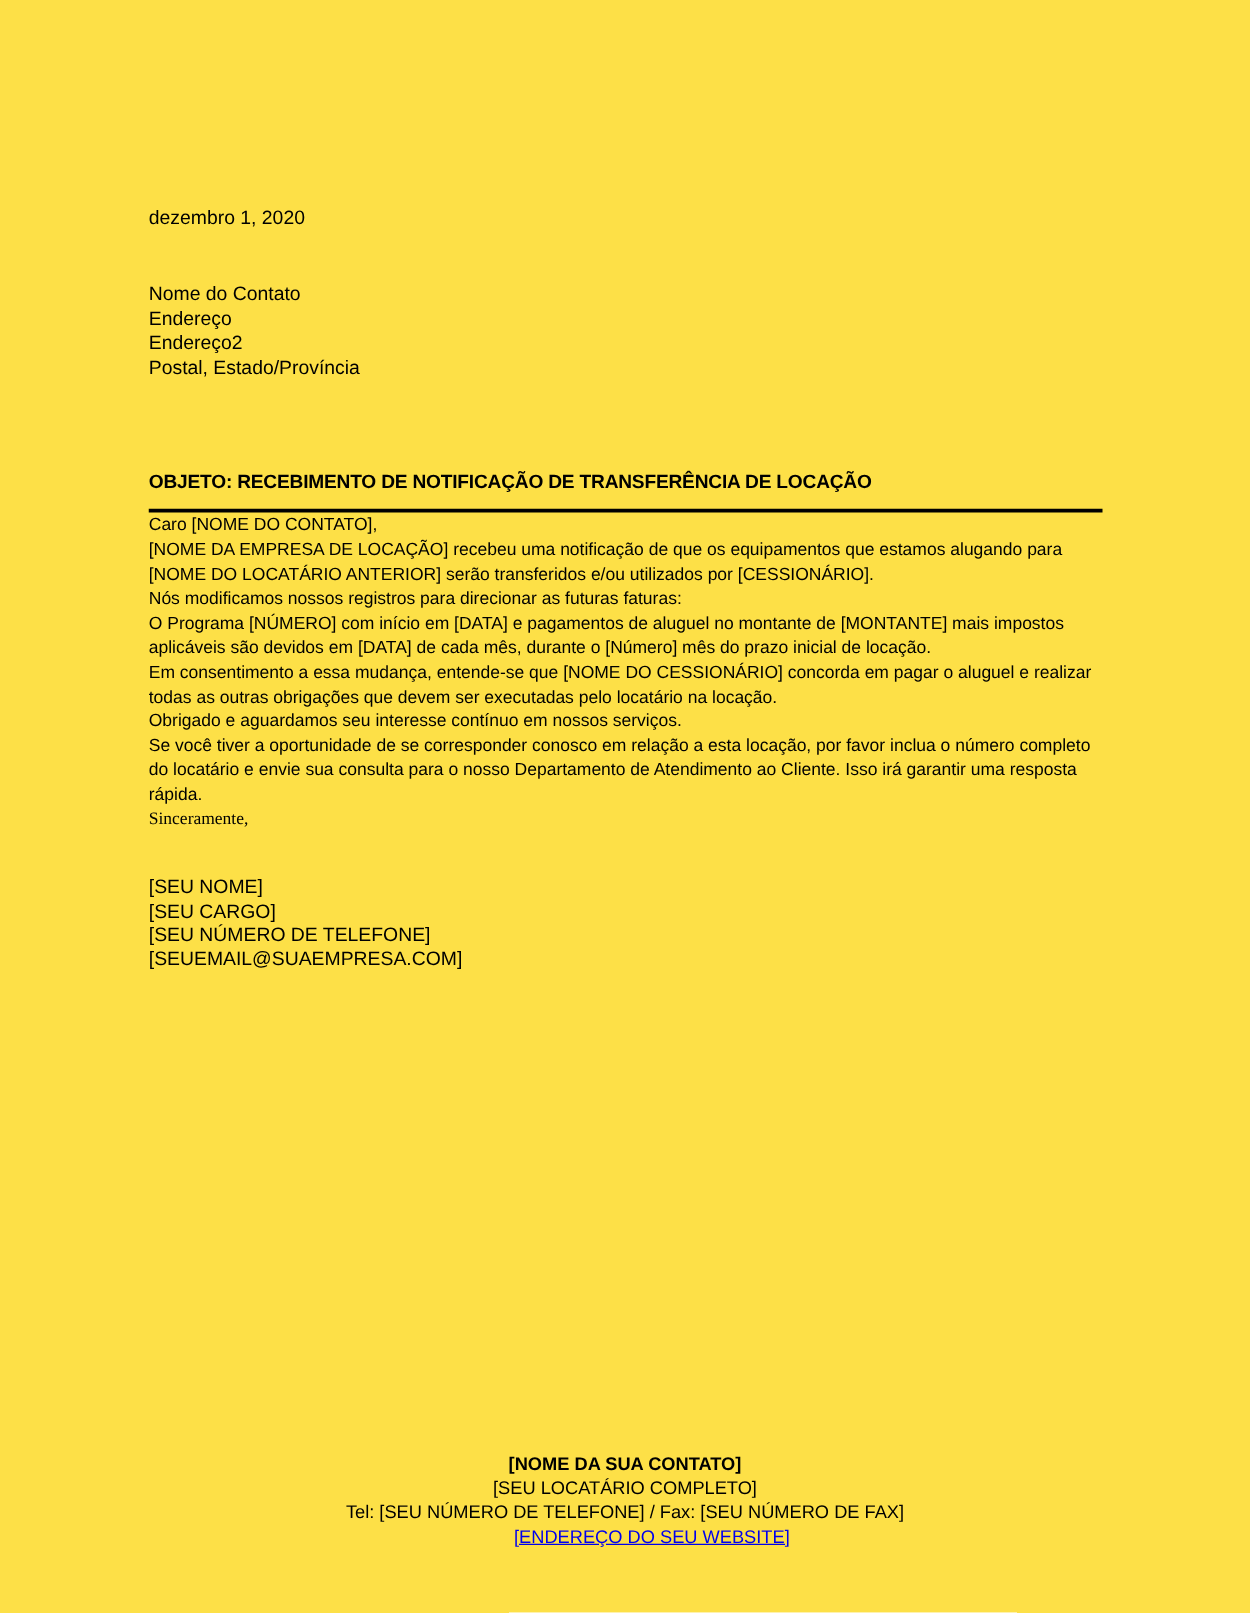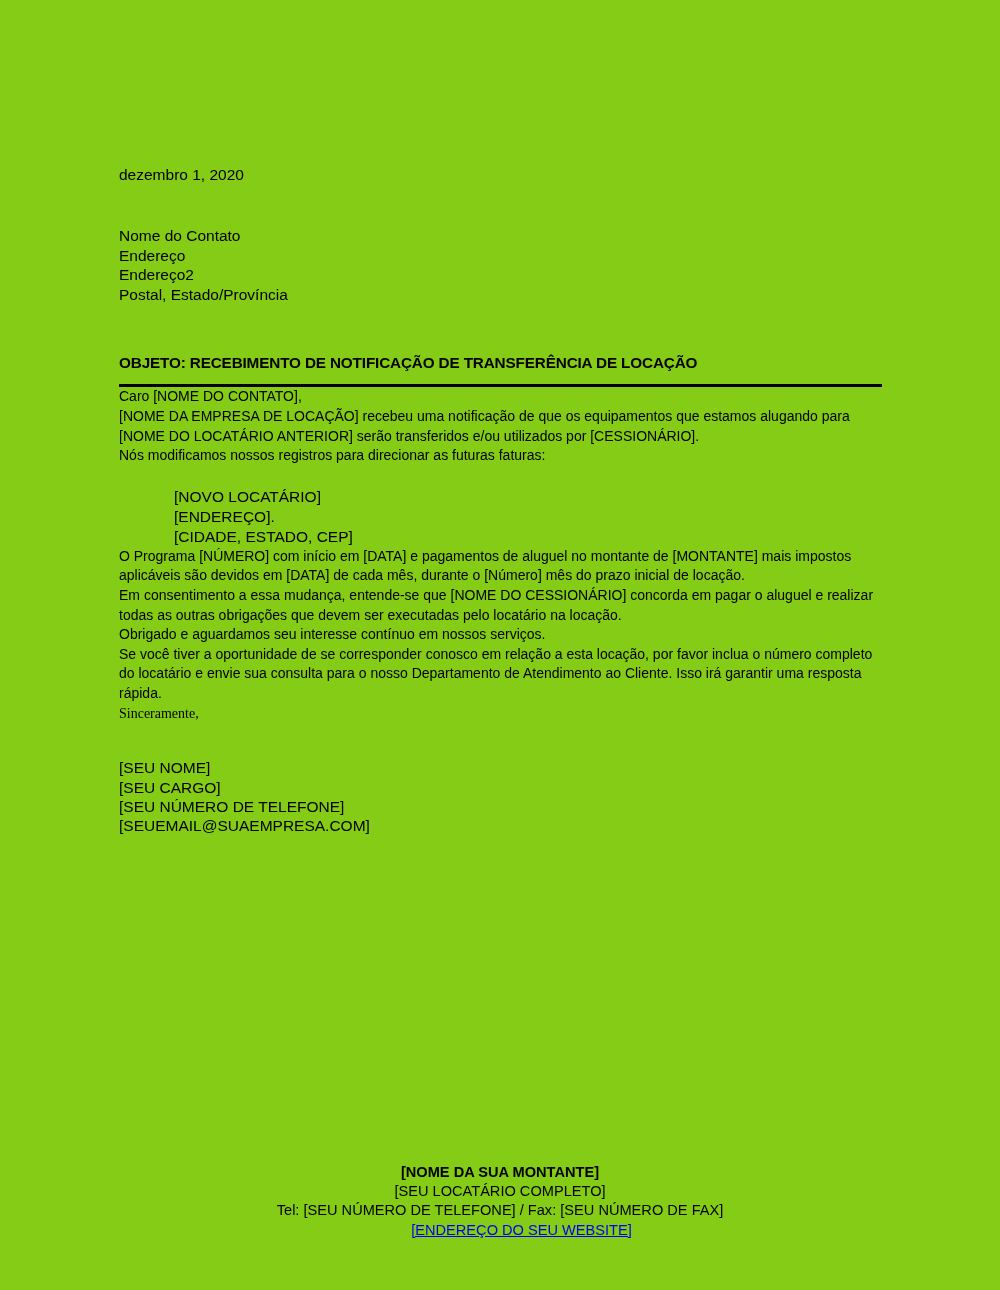--- a/index.html
+++ b/index.html
@@ -14,21 +14,21 @@
     font-family: "Liberation Sans", sans-serif;
     color: #000000;
     -webkit-font-smoothing: antialiased;
   }
   .page {
     position: absolute;
     left: 0;
     top: 0;
     width: 1000px;
     height: 1290px;
-    background: #84cc16;
+    background: #fde047;
     overflow: hidden;
   }
   .content {
     position: absolute;
     left: 119px;
     top: 165px;
     width: 763px;
   }
   .ln {
     font-size: 15.5px;
@@ -39,21 +39,21 @@
     font-size: 15.5px;
     line-height: 19.4px;
   }
   .recipient {
     margin-top: 42px;
   }
   .recipient .ln {
     line-height: 19.4px;
   }
   .subject-wrap {
-    margin-top: 49px;
+    margin-top: 72px;
   }
   .subject {
     font-size: 15.3px;
     font-weight: bold;
     line-height: 19.4px;
     letter-spacing: -0.01em;
   }
   .rule {
     margin-top: 12px;
     width: 763px;
@@ -130,25 +130,20 @@
       <div class="subject">OBJETO: RECEBIMENTO DE NOTIFICAÇÃO DE TRANSFERÊNCIA DE LOCAÇÃO</div>
       <div class="rule"></div>
     </div>
 
     <p class="para salutation">Caro [NOME DO CONTATO],</p>
 
     <p class="para gap-md">[NOME DA EMPRESA DE LOCAÇÃO] recebeu uma notificação de que os equipamentos que estamos alugando para [NOME DO LOCATÁRIO ANTERIOR] serão transferidos e/ou utilizados por [CESSIONÁRIO].</p>
 
     <p class="para gap-md">Nós modificamos nossos registros para direcionar as futuras faturas:</p>
 
-    <div class="indent-block">
-      <div class="ln">[NOVO LOCATÁRIO]</div>
-      <div class="ln">[ENDEREÇO].</div>
-      <div class="ln">[CIDADE, ESTADO, CEP]</div>
-    </div>
 
     <p class="para gap-md">O Programa [NÚMERO] com início em [DATA] e pagamentos de aluguel no montante de [MONTANTE] mais impostos aplicáveis são devidos em [DATA] de cada mês, durante o [Número] mês do prazo inicial de locação.</p>
 
     <p class="para gap-md">Em consentimento a essa mudança, entende-se que [NOME DO CESSIONÁRIO] concorda em pagar o aluguel e realizar todas as outras obrigações que devem ser executadas pelo locatário na locação.</p>
 
     <p class="para gap-md">Obrigado e aguardamos seu interesse contínuo em nossos serviços.</p>
 
     <p class="para gap-md">Se você tiver a oportunidade de se corresponder conosco em relação a esta locação, por favor inclua o número completo do locatário e envie sua consulta para o nosso Departamento de Atendimento ao Cliente. Isso irá garantir uma resposta rápida.</p>
 
     <p class="para sincerely">Sinceramente,</p>
@@ -156,19 +151,19 @@
     <div class="signature">
       <div class="ln">[SEU NOME]</div>
       <div class="ln">[SEU CARGO]</div>
       <div class="ln">[SEU NÚMERO DE TELEFONE]</div>
       <div class="ln">[SEUEMAIL@SUAEMPRESA.COM]</div>
     </div>
 
   </div>
 
   <div class="footer">
-    <div class="fl bold">[NOME DA SUA MONTANTE]</div>
+    <div class="fl bold">[NOME DA SUA CONTATO]</div>
     <div class="fl">[SEU LOCATÁRIO COMPLETO]</div>
     <div class="fl">Tel: [SEU NÚMERO DE TELEFONE] / Fax: [SEU NÚMERO DE FAX]</div>
     <div class="fl"><a class="weblink" href="#">[ENDEREÇO DO SEU WEBSITE]</a></div>
   </div>
 
 </div>
 
 </body></html>

